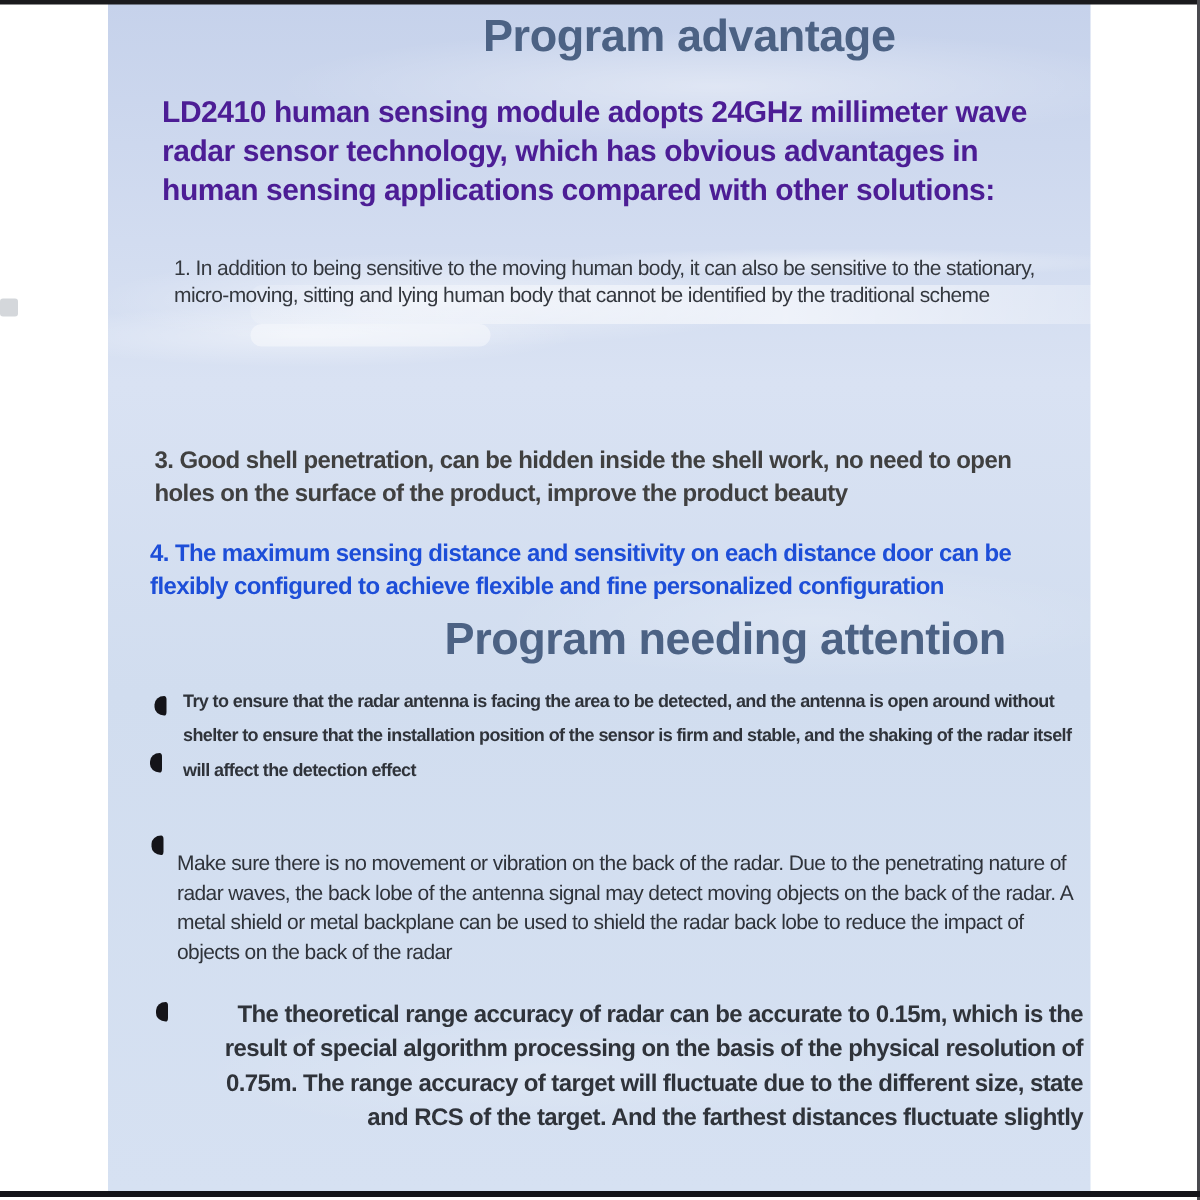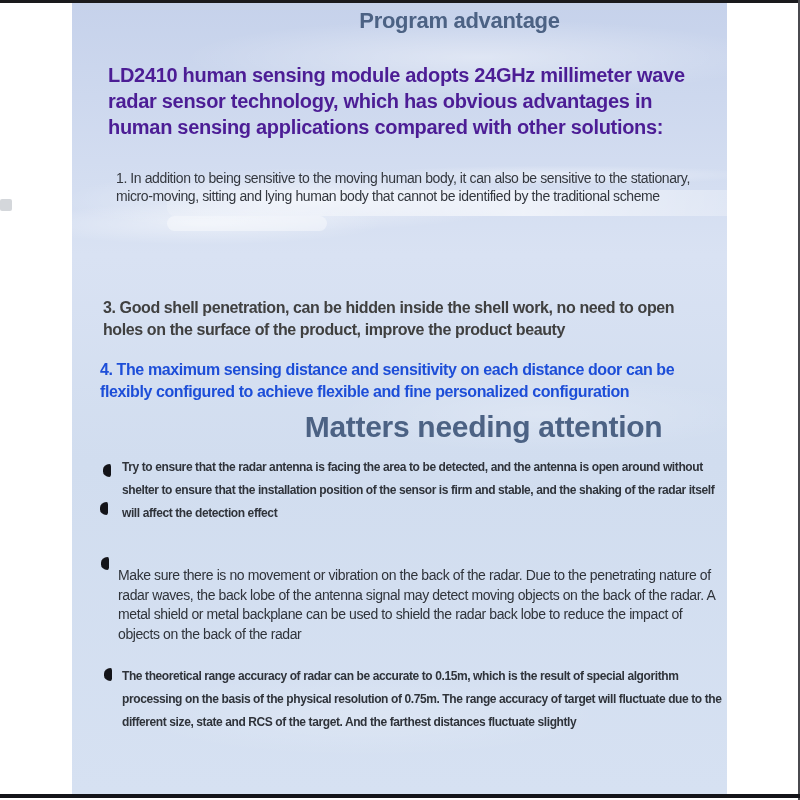--- a/index.html
+++ b/index.html
@@ -30,42 +30,42 @@
   .streak.s1 { left:300px; top:164px; width:380px; height:18px;
                background:radial-gradient(ellipse at center, rgba(255,255,255,.45), transparent 75%); }
   .streak.s2 { left:95px;  top:188px; width:595px; height:26px;
                background:linear-gradient(90deg, rgba(255,255,255,.15), rgba(255,255,255,.6) 60%, rgba(255,255,255,.2)); }
   .streak.s3 { left:95px;  top:214px; width:160px; height:15px;
                background:rgba(255,255,255,.4); }
   
   .blk { position:absolute; z-index:2; }
   .h1 {
     left:72px; top:8px; width:655px; padding-left:120px;
-    text-align:center; font-size:22px; font-weight:bold;
+    text-align:center; font-size:30px; font-weight:bold;
     letter-spacing:-0.3px; color:#4c6284;
   }
   .h2 {
     left:72px; top:410px; width:655px; padding-left:168px;
     text-align:center; font-size:30px; font-weight:bold;
     letter-spacing:-0.3px; color:#4c6284;
   }
   .intro {
     left:108px; top:62px; width:600px;
     font-size:20px; line-height:26px; font-weight:bold;
     letter-spacing:-0.3px; color:#4c1d95;
   }
   .item { color:#34383f; letter-spacing:-0.4px; }
   .item.i1 { left:116px; top:170px; width:608px; font-size:14px; line-height:17.5px; }
   .item.i2 { left:100px; top:239px; width:612px; font-size:14px; line-height:18px; }
   .item.i3 { left:103px; top:297px; width:600px; font-size:16px; line-height:22px; font-weight:bold; color:#404040; }
   .item.i4 { left:100px; top:359px; width:612px; font-size:16px; line-height:22px; font-weight:bold; color:#1d4ed8; }
   .bullet-text { color:#2f333a; letter-spacing:-0.4px; }
   .bullet-text.b1 { left:122px; top:456px; width:600px; font-size:12px; line-height:23px; font-weight:bold; }
   .bullet-text.b2 { left:118px; top:566px; width:602px; font-size:14px; line-height:19.5px; }
-  .bullet-text.b3 { left:122px; top:665px; width:600px; font-size:12px; line-height:23px; font-weight:bold; }
+  .bullet-text.b3 { left:122px; top:665px; width:600px; font-size:16px; line-height:23px; font-weight:bold;text-align:right; }
   
   .bmark {
     position:absolute; z-index:3; width:8px; height:13px; background:#141419;
     border-radius:8px 2px 2px 8px / 7px 3px 3px 7px;
   }
   .m1 { left:103px; top:464px; }
   .m2 { left:100px; top:502px; }
   .m3 { left:101px; top:557px; }
   .m4 { left:104px; top:668px; }
 </style>
@@ -81,21 +81,21 @@
   </div>
 
   <div class="blk h1">Program advantage</div>
 
   <div class="blk intro">LD2410 human sensing module adopts 24GHz millimeter wave radar sensor technology, which has obvious advantages in human sensing applications compared with other solutions:</div>
 
   <div class="blk item i1">1. In addition to being sensitive to the moving human body, it can also be sensitive to the stationary, micro-moving, sitting and lying human body that cannot be identified by the traditional scheme</div>
   <div class="blk item i3">3. Good shell penetration, can be hidden inside the shell work, no need to open holes on the surface of the product, improve the product beauty</div>
   <div class="blk item i4">4. The maximum sensing distance and sensitivity on each distance door can be flexibly configured to achieve flexible and fine personalized configuration</div>
 
-  <div class="blk h2">Matters needing attention</div>
+  <div class="blk h2">Program needing attention</div>
 
   <span class="bmark m1"></span>
   <span class="bmark m2"></span>
   <div class="blk bullet-text b1">Try to ensure that the radar antenna is facing the area to be detected, and the antenna is open around without shelter to ensure that the installation position of the sensor is firm and stable, and the shaking of the radar itself will affect the detection effect</div>
 
   <span class="bmark m3"></span>
   <div class="blk bullet-text b2">Make sure there is no movement or vibration on the back of the radar. Due to the penetrating nature of radar waves, the back lobe of the antenna signal may detect moving objects on the back of the radar. A metal shield or metal backplane can be used to shield the radar back lobe to reduce the impact of objects on the back of the radar</div>
 
   <span class="bmark m4"></span>
   <div class="blk bullet-text b3">The theoretical range accuracy of radar can be accurate to 0.15m, which is the result of special algorithm processing on the basis of the physical resolution of 0.75m. The range accuracy of target will fluctuate due to the different size, state and RCS of the target. And the farthest distances fluctuate slightly</div>

